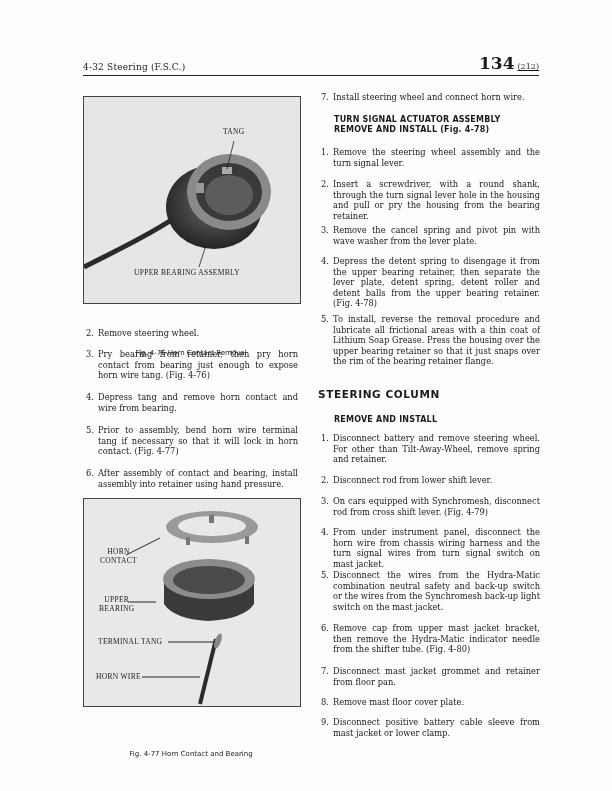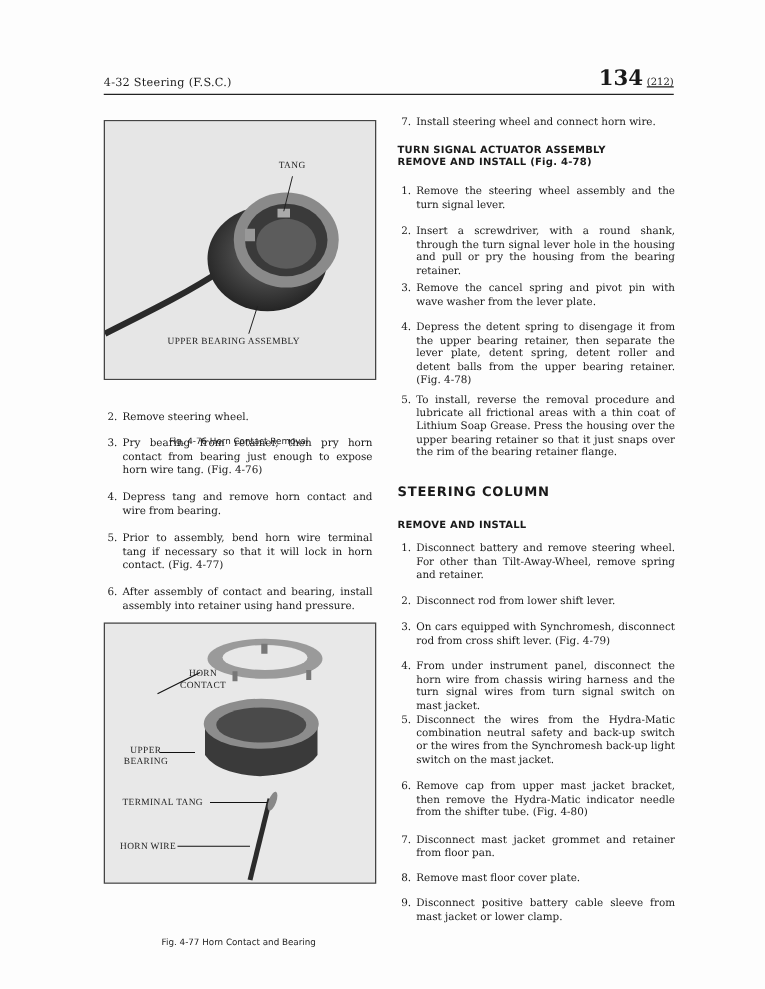--- a/index.html
+++ b/index.html
@@ -7,29 +7,29 @@
     width:612px; height:791px; background:#ffffff; position:relative; overflow:hidden;
     font-family: "DejaVu Serif", "Liberation Serif", serif; color:#1a1a1a;
   }
   .page { position:absolute; left:0; top:0; width:612px; height:791px; background:#fdfdfd;text-decoration:underline; }
   .hdr { position:absolute; left:83px; top:55px; width:456px; height:20px; border-bottom:1.5px solid #222; }
   .hdr-left { position:absolute; left:0; bottom:3px; font-size:9px; letter-spacing:0.2px; }
   .hdr-right { position:absolute; right:0; bottom:2px; }
   .pg-num { font-family:"DejaVu Serif", serif; font-weight:bold; font-size:17px; }
   .pg-sub { font-size:8px; margin-left:3px; text-decoration:underline; }
 
-  .fig { position:absolute; border:1px solid #444; background:#e5e5e5; overflow:hidden; }
+  .fig { position:absolute; border:1px solid #444; background:#14b8a6; overflow:hidden; }
   .fig svg { position:absolute; left:0; top:0; }
   .fig-label { position:absolute; font-family:"Liberation Serif", serif; font-size:7.5px; color:#222; letter-spacing:0.3px; white-space:nowrap; }
   .caption { position:absolute; font-family:"DejaVu Sans", sans-serif; font-size:7px; color:#222; text-align:center; white-space:nowrap;margin-top:37px; }
 
   .col { position:absolute; font-size:8.3px; line-height:10.6px; }
   .item { position:absolute; padding-left:15px; text-align:justify; }
   .item .n { position:absolute; left:3px; top:0; }
-  .h-sec { position:absolute; font-family:"DejaVu Sans", sans-serif; font-weight:bold; font-size:8px; line-height:10px; letter-spacing:0.2px; }
+  .h-sec { position:absolute; font-family:"DejaVu Sans", sans-serif; font-weight:bold; font-size:8px; line-height:10px; letter-spacing:0.2px;margin-left:16px; }
   .h-big { position:absolute; font-family:"DejaVu Sans", sans-serif; font-weight:bold; font-size:10.5px; letter-spacing:0.6px; }
 </style>
 </head>
 <body>
 
 <div class="page">
 
   <div class="hdr">
     <span class="hdr-left">4-32  Steering (F.S.C.)</span>
     <span class="hdr-right">
@@ -97,21 +97,21 @@
       <ellipse cx="125" cy="81" rx="36" ry="14" fill="#4a4a4a"></ellipse>
 
       <line x1="132" y1="140" x2="116" y2="205" stroke="#2b2b2b" stroke-width="4"></line>
       <ellipse cx="134" cy="142" rx="3" ry="8" fill="#888" transform="rotate(20 134 142)"></ellipse>
 
       <line x1="42" y1="56" x2="76" y2="39" stroke="#111" stroke-width="0.9"></line>
       <line x1="44" y1="103" x2="72" y2="103" stroke="#111" stroke-width="0.9"></line>
       <line x1="84" y1="143" x2="130" y2="143" stroke="#111" stroke-width="0.9"></line>
       <line x1="58" y1="178" x2="116" y2="178" stroke="#111" stroke-width="0.9"></line>
     </svg>
-    <span class="fig-label" style="left:16px; top:35px; text-align:center; white-space:pre; line-height:9px;margin-left:44px;">HORN
+    <span class="fig-label" style="left:16px; top:48px; text-align:center; white-space:pre; line-height:9px;">HORN
 CONTACT</span>
     <span class="fig-label" style="left:15px; top:96px; text-align:center; white-space:pre; line-height:9px;">UPPER
 BEARING</span>
     <span class="fig-label" style="left:14px; top:138px;">TERMINAL TANG</span>
     <span class="fig-label" style="left:12px; top:173px;">HORN WIRE</span>
   </div>
   <div class="caption" style="left:83px; top:713px; width:216px;">Fig. 4-77   Horn Contact and Bearing</div>
 
   <div class="col" style="left:318px; top:92px; width:222px;">
     <div class="item" style="left:0; top:0; width:206px;">

